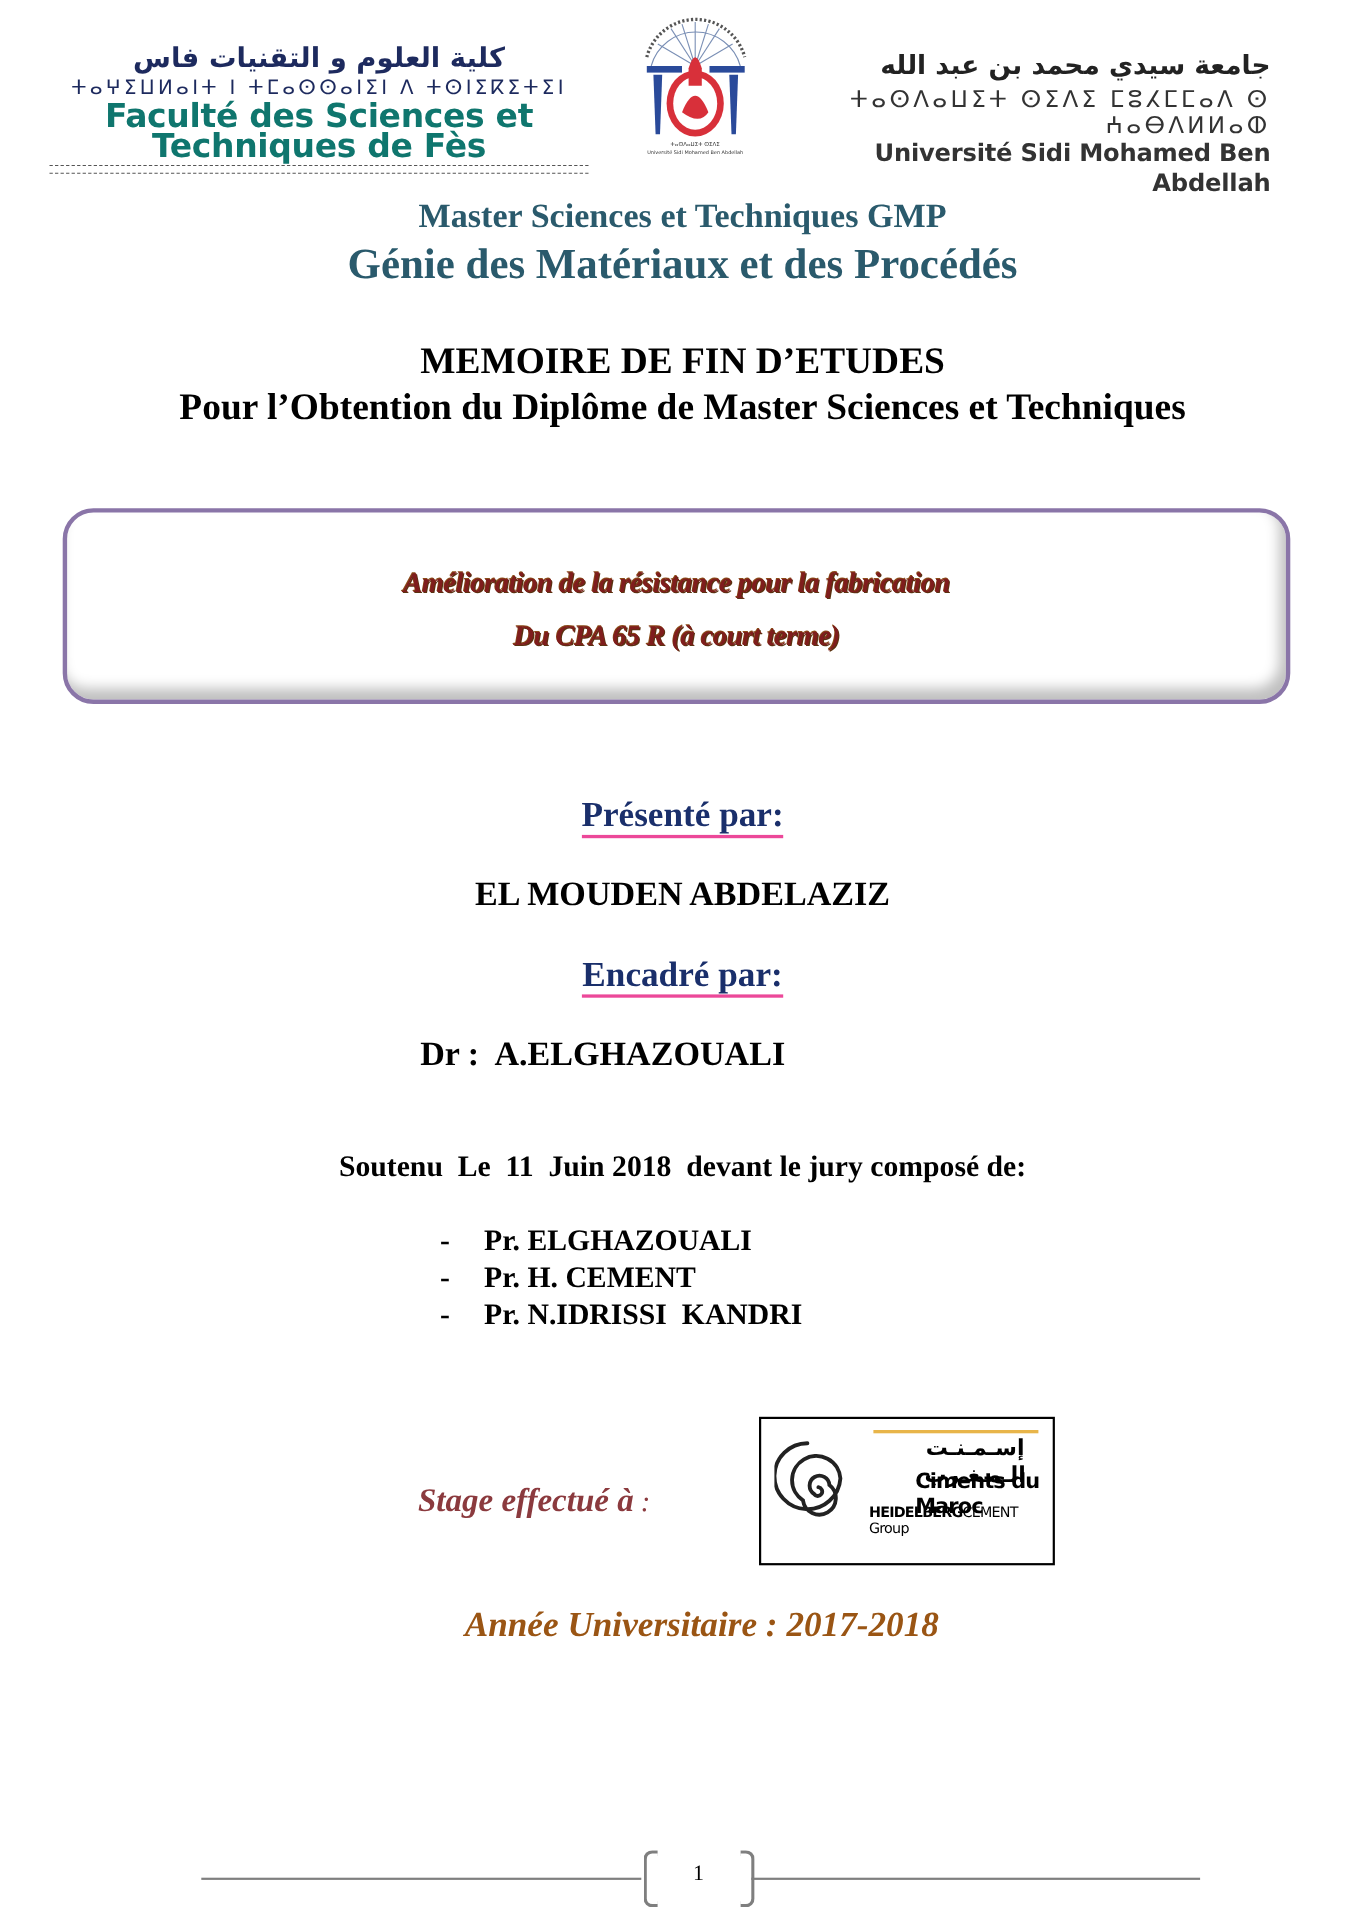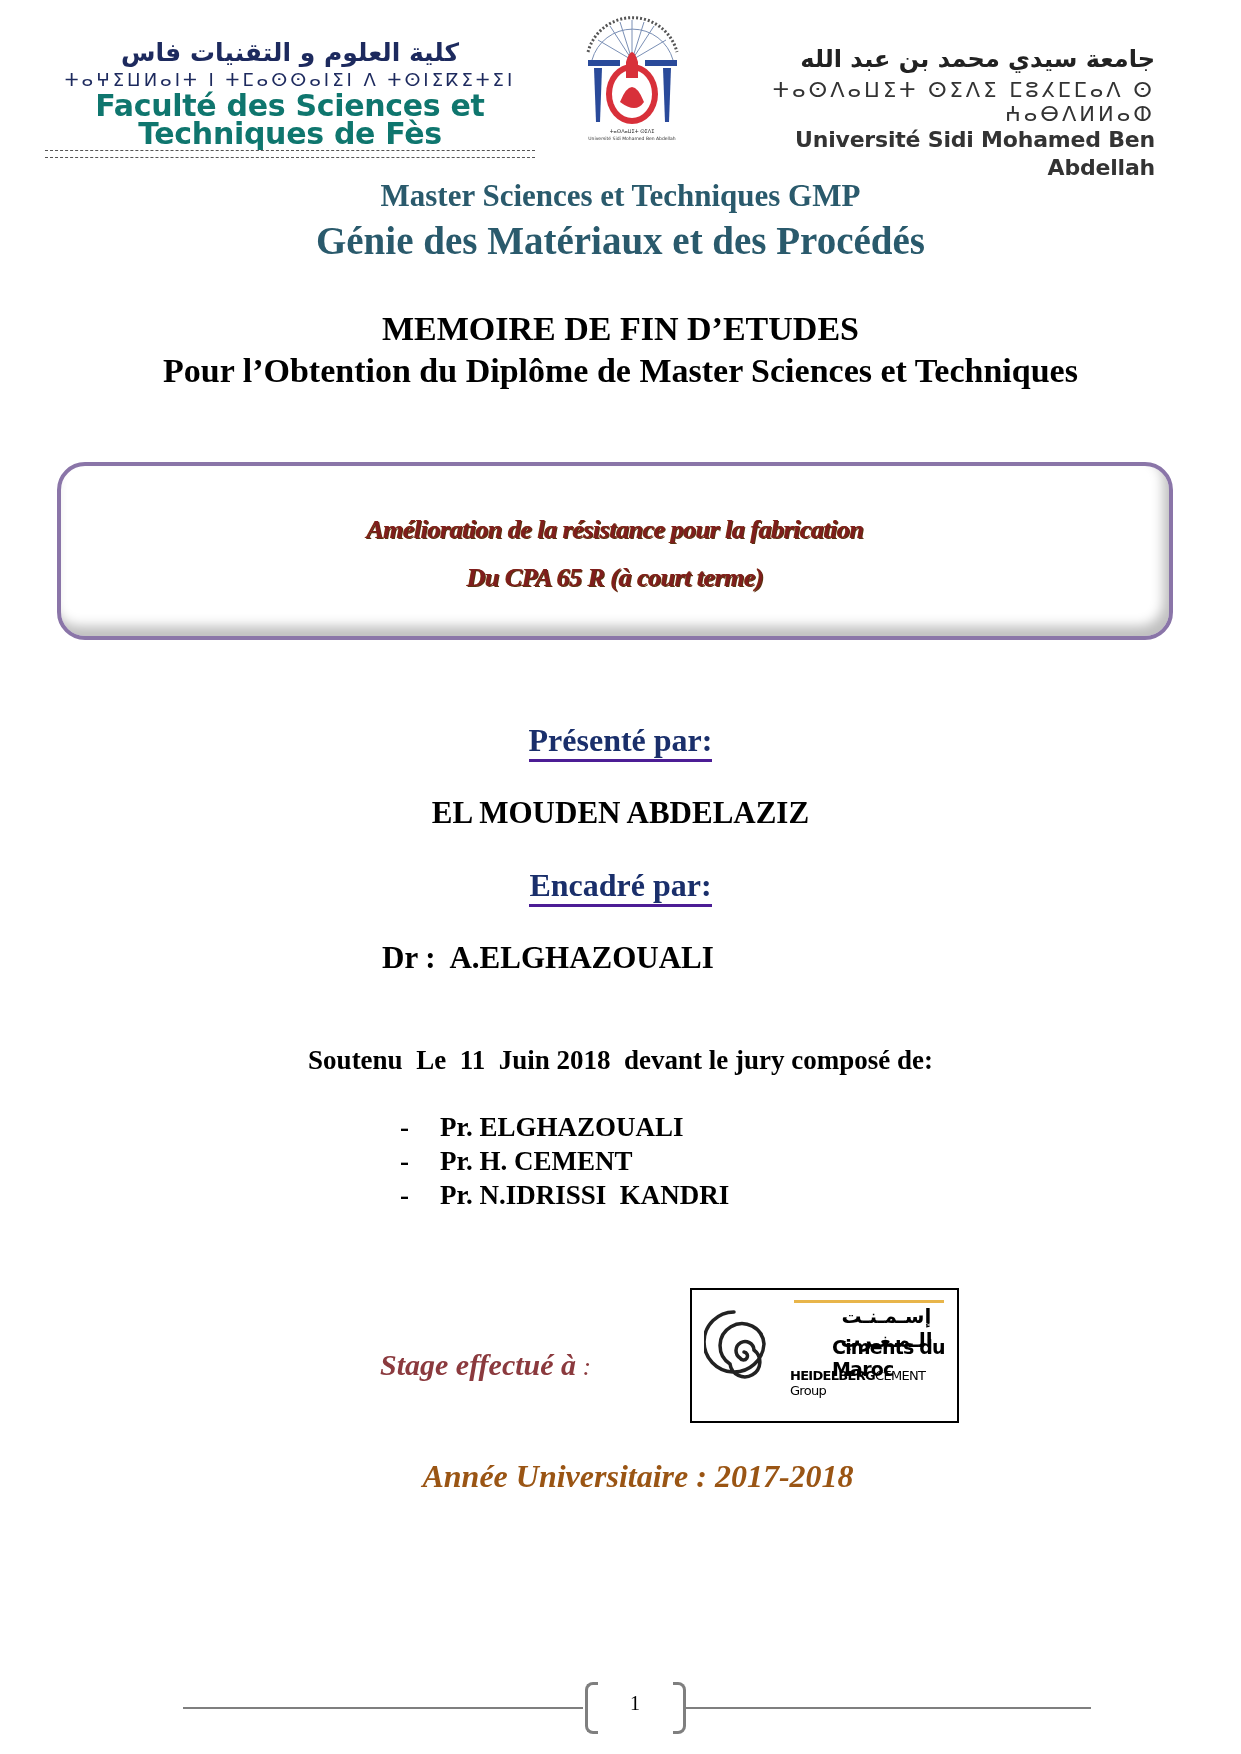--- a/index.html
+++ b/index.html
@@ -29,21 +29,21 @@
   .memoire2 { left: 0; width: 1241px; top: 352px; font-size: 34px; font-weight: bold; }
 
   
   .title-box { left: 57px; top: 462px; width: 1108px; height: 170px; border: 4px solid #8a75a8; border-radius: 28px; box-shadow: inset -6px -10px 12px rgba(0,0,0,0.25); background: #fff; }
   .title-line { width: 100%; text-align: center; font-size: 26px; font-style: italic; font-weight: bold; color: #7f1d1d; text-shadow: 1px 1px 0 #5a3210, -0.5px -0.5px 0 #8a4c18; letter-spacing: -0.5px; margin-top: 29px; }
   .title-l1 { position: absolute; top: 20px; left: 0; }
   .title-l2 { position: absolute; top: 68px; left: 0; }
 
   
   .presente { left: 0; width: 1241px; top: 722px; font-size: 32px; font-weight: bold; color: #1a2f6b; }
-  .presente span, .encadre span { border-bottom: 3px solid #4c1d95; padding-bottom: 1px; }
+  .presente span, .encadre span { border-bottom: 3px solid #ec4899; padding-bottom: 1px; }
   .student { left: 0; width: 1241px; top: 795px; font-size: 31px; font-weight: bold; }
   .encadre { left: 0; width: 1241px; top: 867px; font-size: 32px; font-weight: bold; color: #1a2f6b; }
   .supervisor { left: 382px; top: 940px; font-size: 31px; font-weight: bold; white-space: pre; }
 
   .soutenu { left: 0; width: 1241px; top: 1045px; font-size: 27px; font-weight: bold; white-space: pre; }
   .jury { left: 400px; top: 1110px; }
   .jury-item { font-size: 27px; font-weight: bold; line-height: 34px; white-space: pre; }
   .jury-dash { display: inline-block; width: 40px; }
 
   .stage { left: 380px; top: 1348px; font-size: 30px; font-style: italic; font-weight: bold; color: #8b3a3e; }

